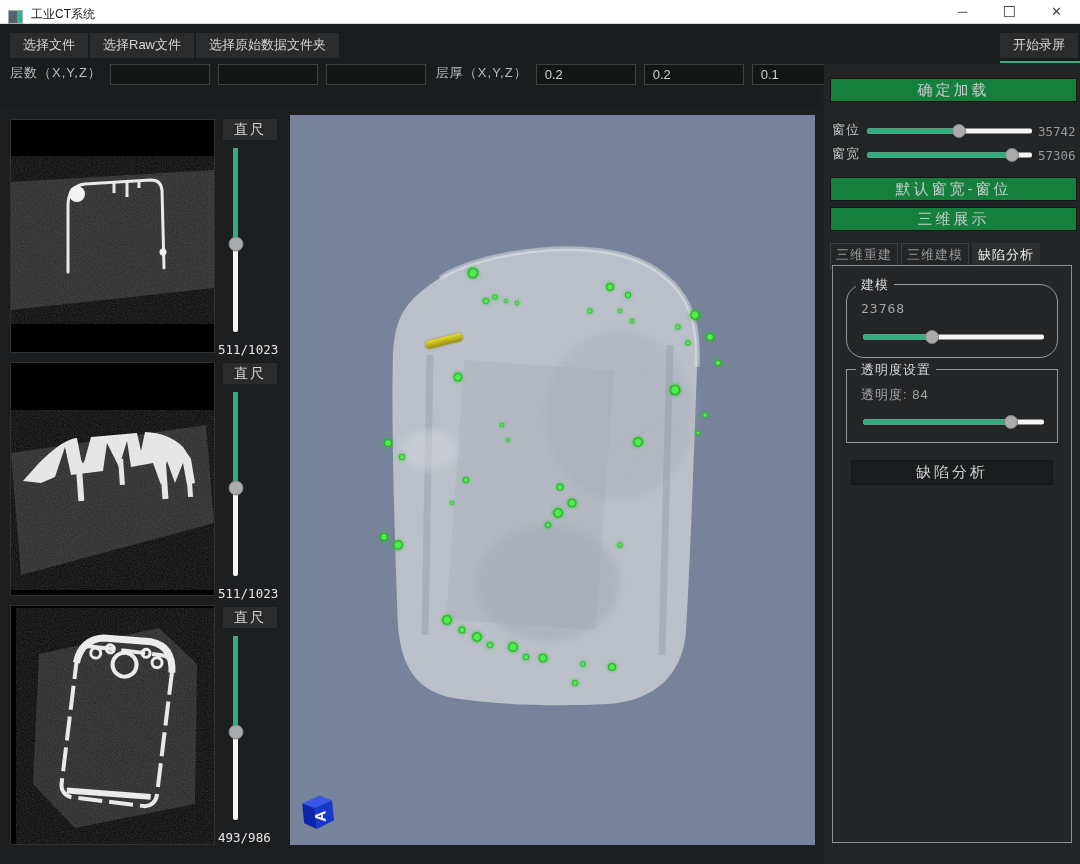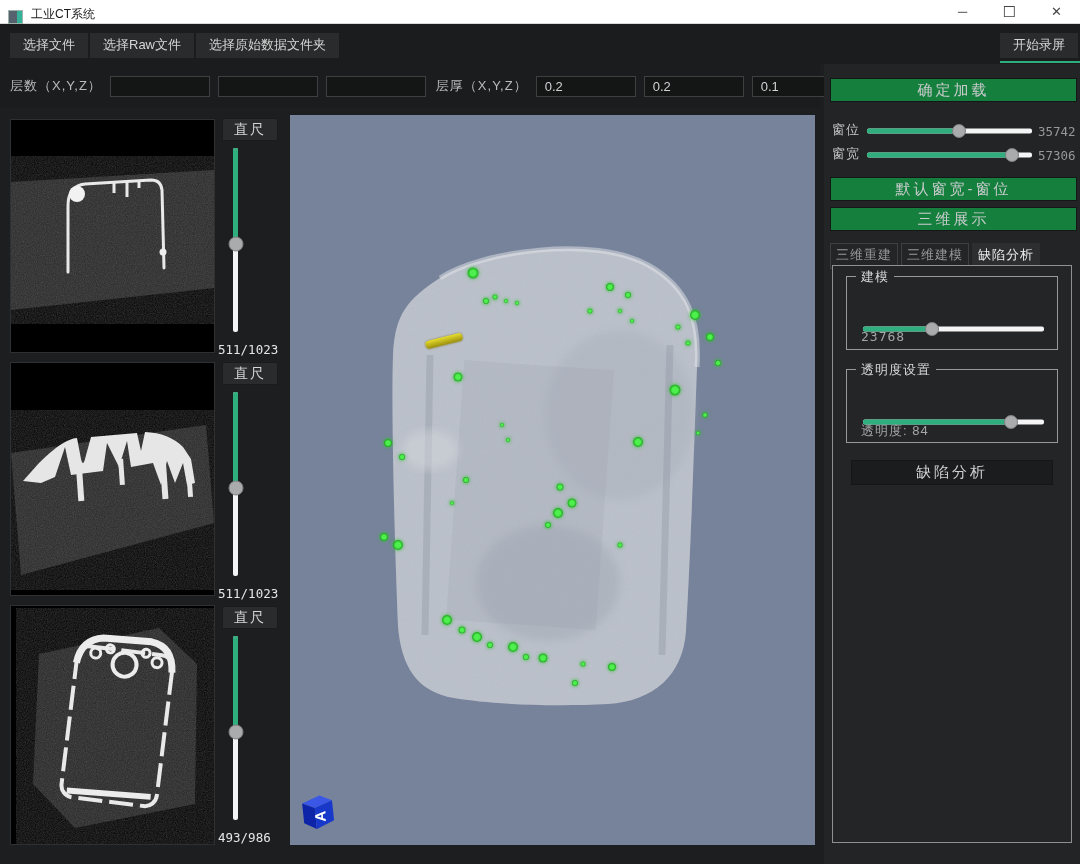--- a/index.html
+++ b/index.html
@@ -24,21 +24,21 @@
 
   
   .toolbar1 { position:absolute; top:24px; left:0; right:0; height:40px; background:#1b1c1d; }
   .file-group { position:absolute; left:10px; top:9px; display:flex;
                 border-bottom:2px solid #2fae7e; padding-bottom:11px; }
   .tb-btn { background:#2a2b2c; color:#d6d6d6; font-size:13px; padding:3px 13px 4px;
             margin-right:2px; white-space:nowrap; }
   .record-wrap { position:absolute; right:0px; top:9px; border-bottom:2px solid #2fae7e; padding-bottom:3px; }
 
   .toolbar2 { position:absolute; top:64px; left:0; right:260px; height:44px; background:#1b1c1d;
-              display:flex; align-items:center; }
+              display:flex; }
   .param-label { color:#b9bcbe; font-size:13px; margin-left:10px; white-space:nowrap; letter-spacing:1px; }
   .param-input { width:100px; height:21px; margin-left:8px; background:#141515;
                  border:1px solid #3e3f41; color:#cfd2d4; font-size:13px; padding:0 8px;
                  font-family:"Liberation Sans","DejaVu Sans",sans-serif; }
   .gap { width:14px; }
 
   
   .ct-img { position:absolute; left:10px; width:205px; background:#000;
             border:1px solid #2f3031; overflow:hidden; }
   .ct-img svg { display:block; }
@@ -95,25 +95,25 @@
 
   .tabs { position:absolute; left:830px; top:243px; display:flex; }
   .tab { color:#97999b; font-size:13px; padding:2px 5px 3px; margin-right:3px;
          border:1px solid #3e3f41; background:#242526; letter-spacing:1px; }
   .tab.active { color:#eceeef; background:#2d2e2f; border-color:#2d2e2f;
                 border-bottom:2px solid #2fae7e; }
 
   .tab-pane { position:absolute; left:832px; top:265px; width:240px; height:578px;
               border:1px solid #8e9092; background:#242526; }
   .group { position:absolute; left:13px; width:212px; height:74px; border:1px solid #97999b; }
-  .g1 { top:10px; } .g2 { top:103px; }
+  .g1 { top:18px;border-radius:18px; } .g2 { top:103px; }
   .group-title { position:absolute; top:-9px; left:9px; background:#242526; padding:0 5px;
                  color:#d8dadc; font-size:13px; letter-spacing:1px; }
   .group-value { position:absolute; top:16px; left:14px; color:#a4a6a8; font-size:13px;
-                 font-family:"DejaVu Sans Mono",monospace; letter-spacing:1px;margin-top:36px;}
+                 font-family:"DejaVu Sans Mono",monospace; letter-spacing:1px;}
   .group-slider { position:absolute; left:13px; right:13px; bottom:12px; height:16px; }
   .analyze-btn { position:absolute; left:18px; top:194px; width:202px; height:25px;
                  background:#1b1c1d; border:1px solid #151617; color:#cfd1d3; font-size:15px;
                  letter-spacing:3px; display:flex; align-items:center; justify-content:center; }
 </style>
 </head>
 <body>
 
 <div class="titlebar">
   <div class="app-icon"></div>

